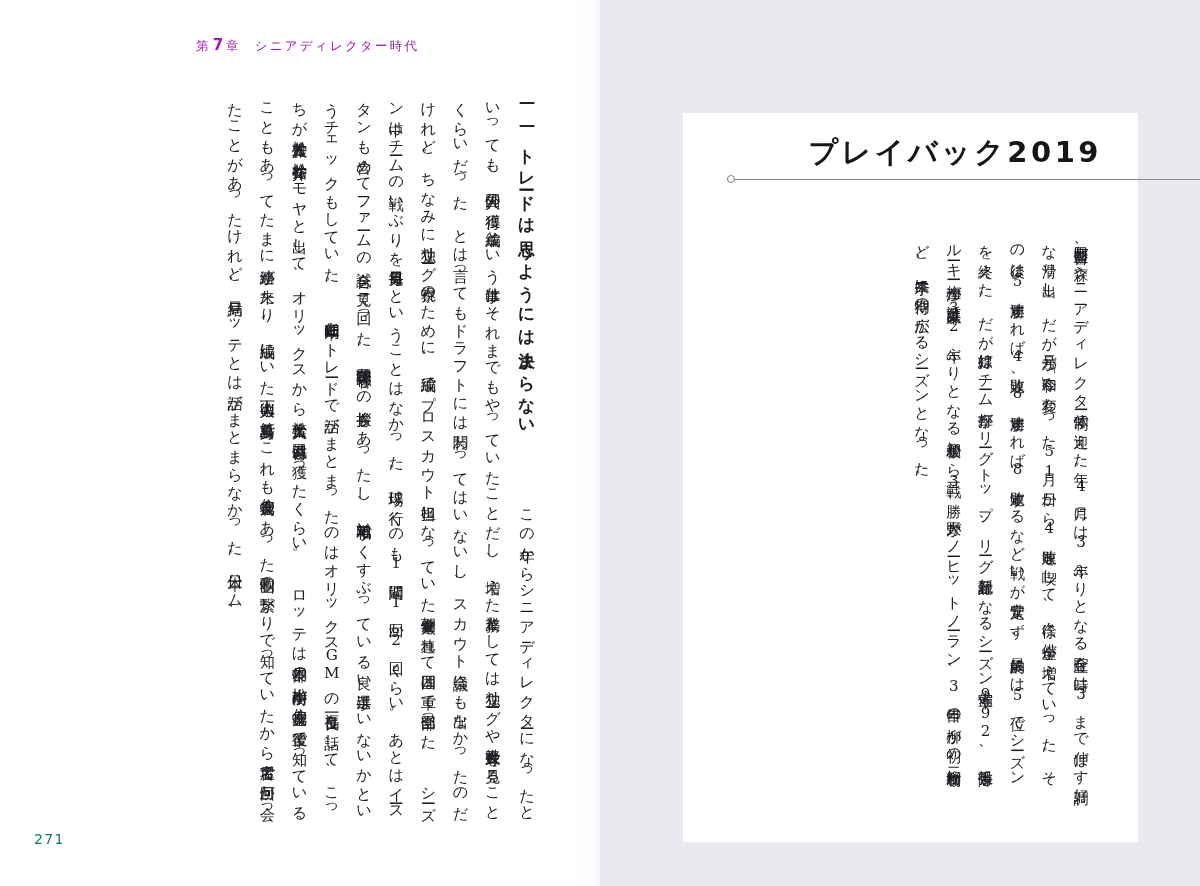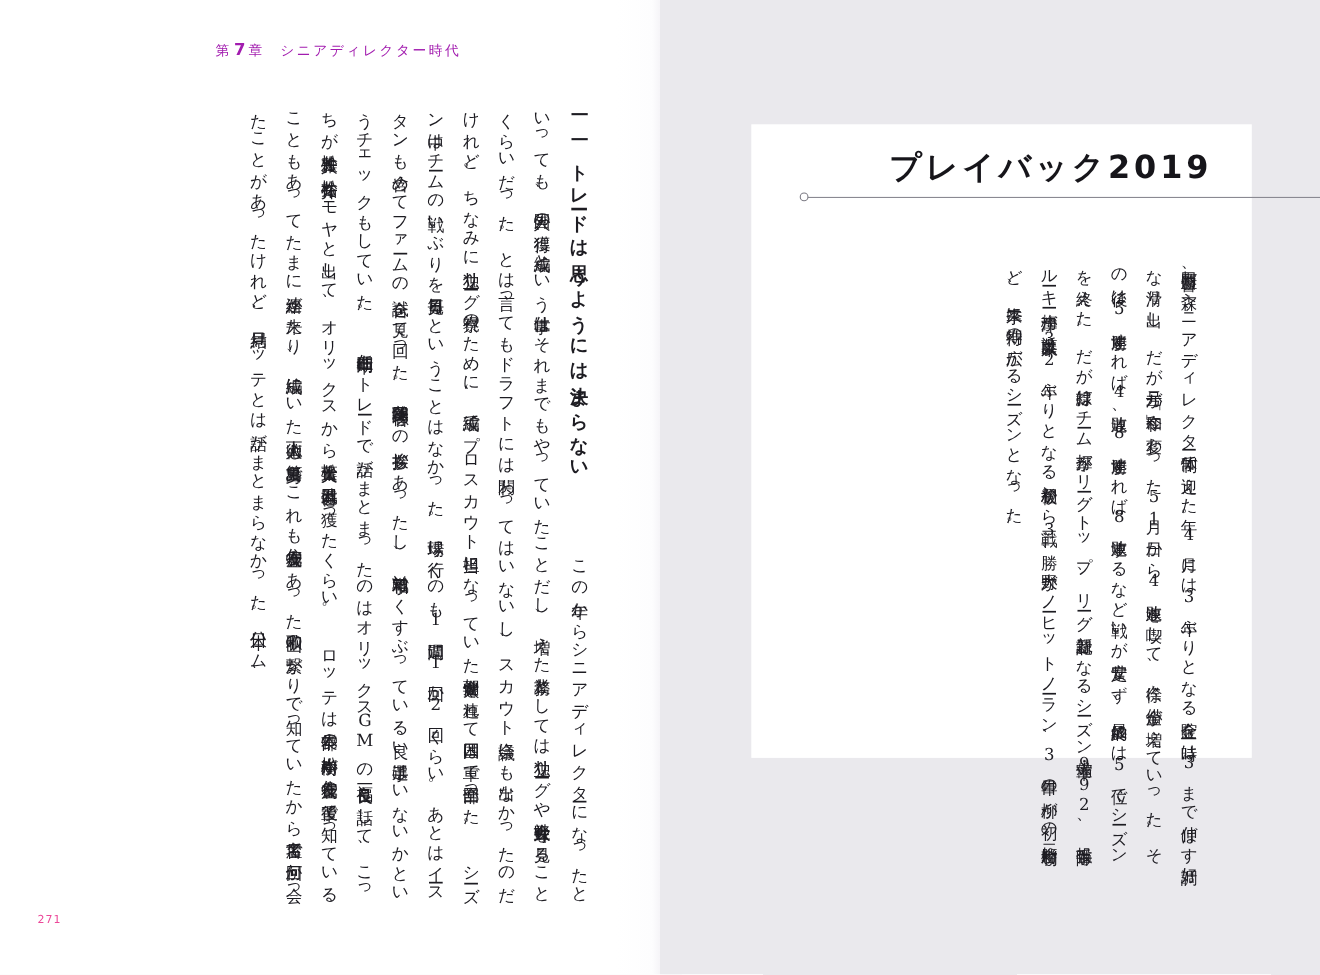--- a/index.html
+++ b/index.html
@@ -48,23 +48,23 @@
   }
   .running-head .ch-sep {
     display: inline-block;
     width: 14px;
   }
 
   .folio {
     position: absolute;
     left: 34px;
     top: 831px;
-    font-size: 10px;
+    font-size: 14px;
     letter-spacing: 0.1em;
-    color: #ec4899;
+    color: #0f766e;
     font-family: "DejaVu Sans", "Liberation Sans", sans-serif;
   }
 
   
   .vtext-left {
     position: absolute;
     right: 56px;
     top: 92px;
     height: 722px;
     writing-mode: vertical-rl;
@@ -105,21 +105,21 @@
     width: 600px;
     height: 886px;
     background: #eae9ed;
   }
 
   .white-panel {
     position: absolute;
     left: 83px;      
     top: 113px;
     width: 455px;    
-    height: 576px;   
+    height: 729px;   
     background: #ffffff;
   }
 
   .rp-title {
     position: absolute;
     right: 36px;
     top: 20px;
     font-size: 29px;
     font-weight: 700;
     letter-spacing: 0.12em;

